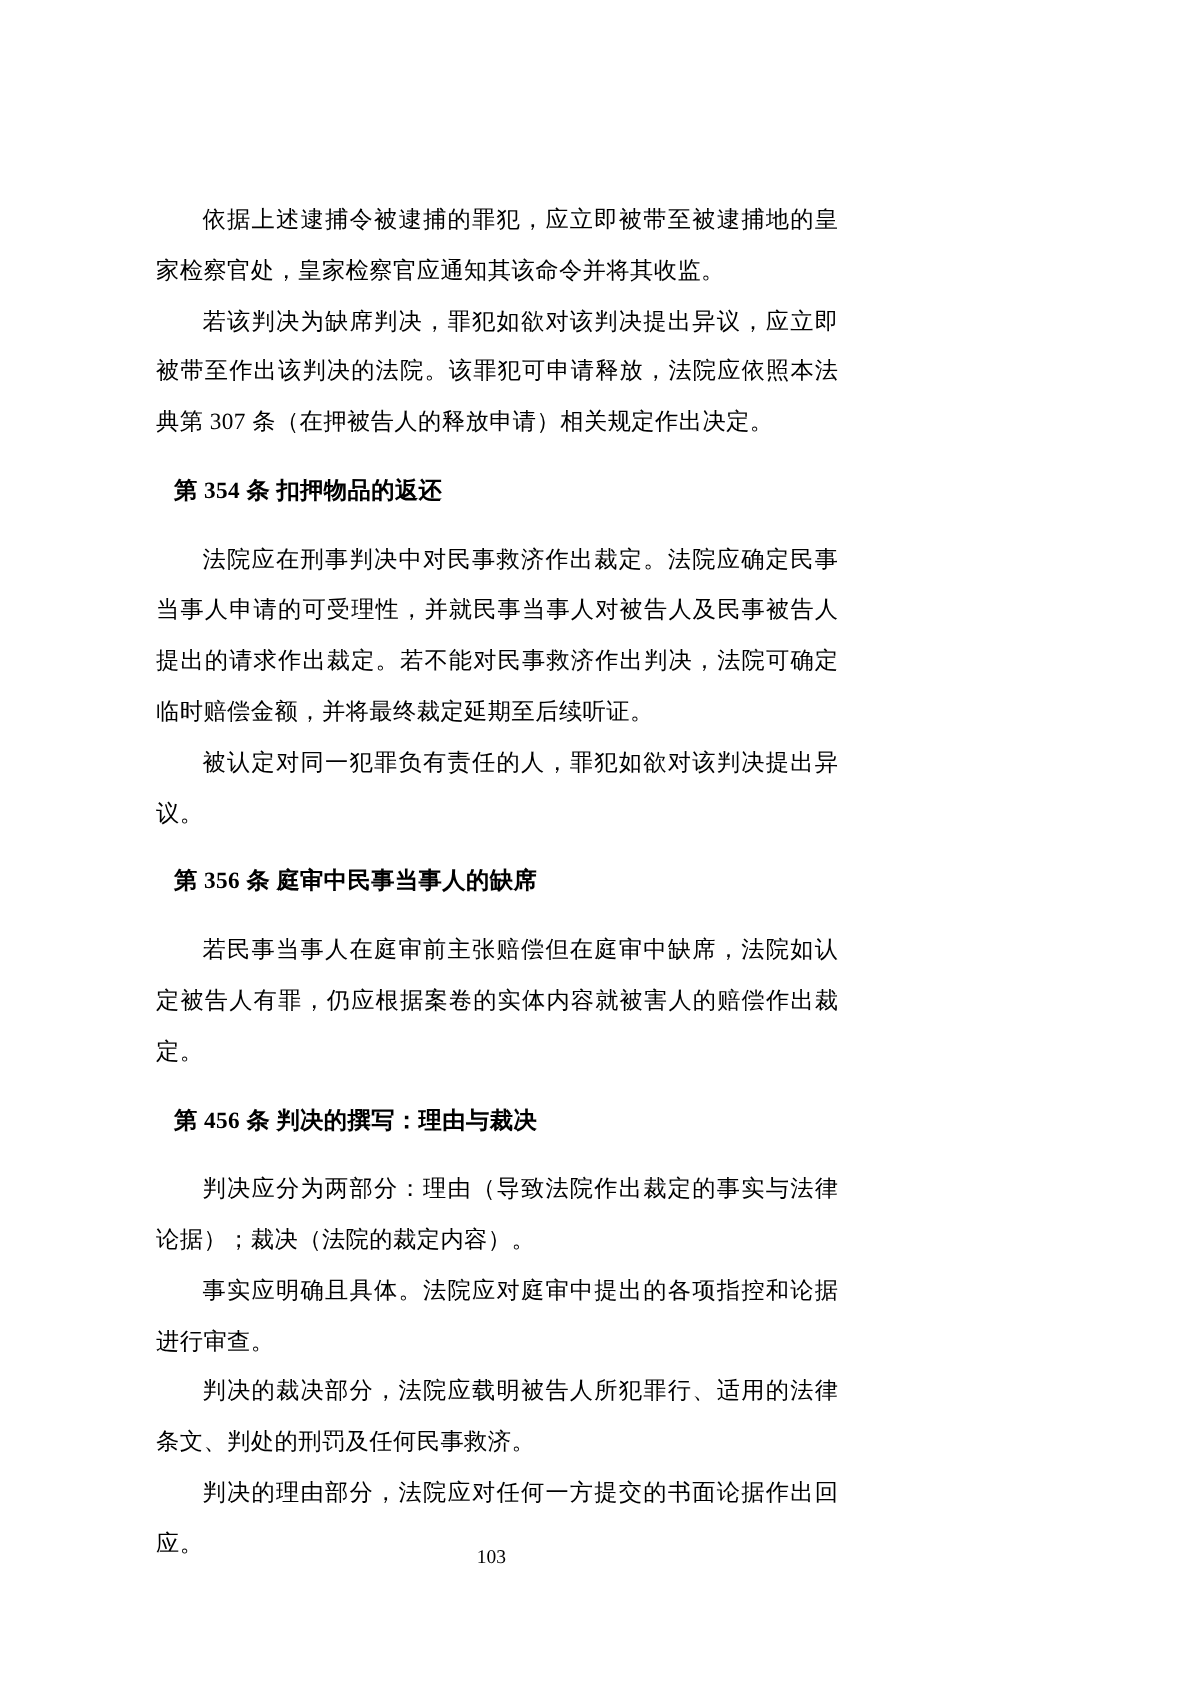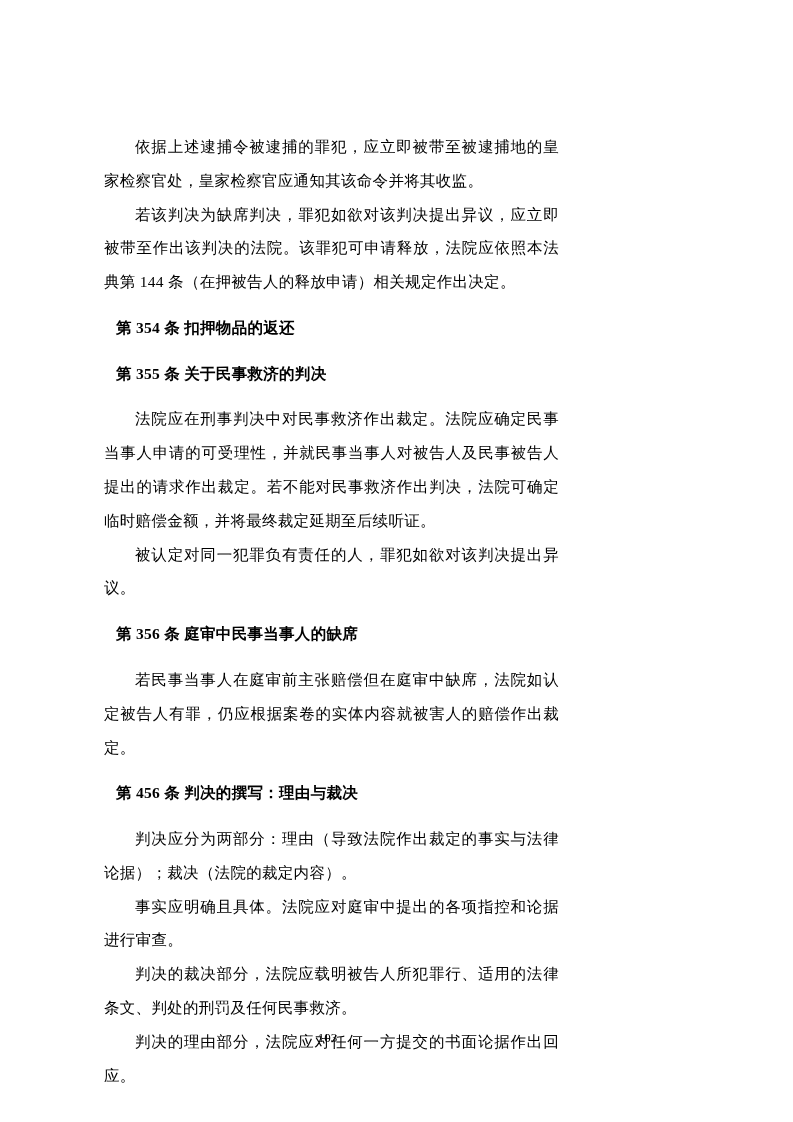--- a/index.html
+++ b/index.html
@@ -52,23 +52,22 @@
     font-size: 13px;
     font-family: "Liberation Serif", serif;
   }
 </style>
 </head>
 <body>
 
 <div class="page">
   <div class="body-text" id="content">
       <p class="para">依据上述逮捕令被逮捕的罪犯，应立即被带至被逮捕地的皇家检察官处，皇家检察官应通知其该命令并将其收监。</p>
-      <p class="para">若该判决为缺席判决，罪犯如欲对该判决提出异议，应立即被带至作出该判决的法院。该罪犯可申请释放，法院应依照本法典第 144 条（在押被告人的释放申请）相关规定作出决定。</p>
+      <p class="para">若该判决为缺席判决，罪犯如欲对该判决提出异议，应立即被带至作出该判决的法院。该罪犯可申请释放，法院应依照本法典第 307 条（在押被告人的释放申请）相关规定作出决定。</p>
       <h2 class="heading gap-before-heading">第 354 条  扣押物品的返还</h2>
-      <h2 class="heading gap-before-heading">第 355 条  关于民事救济的判决</h2>
       <p class="para">法院应在刑事判决中对民事救济作出裁定。法院应确定民事当事人申请的可受理性，并就民事当事人对被告人及民事被告人提出的请求作出裁定。若不能对民事救济作出判决，法院可确定临时赔偿金额，并将最终裁定延期至后续听证。</p>
       <p class="para">被认定对同一犯罪负有责任的人，罪犯如欲对该判决提出异议。</p>
       <h2 class="heading gap-before-heading">第 356 条  庭审中民事当事人的缺席</h2>
       <p class="para">若民事当事人在庭审前主张赔偿但在庭审中缺席，法院如认定被告人有罪，仍应根据案卷的实体内容就被害人的赔偿作出裁定。</p>
       <h2 class="heading gap-before-heading">第 456 条  判决的撰写：理由与裁决</h2>
       <p class="para">判决应分为两部分：理由（导致法院作出裁定的事实与法律论据）；裁决（法院的裁定内容）。</p>
       <p class="para">事实应明确且具体。法院应对庭审中提出的各项指控和论据进行审查。</p>
       <p class="para">判决的裁决部分，法院应载明被告人所犯罪行、适用的法律条文、判处的刑罚及任何民事救济。</p>
       <p class="para">判决的理由部分，法院应对任何一方提交的书面论据作出回应。</p>
     </div>

